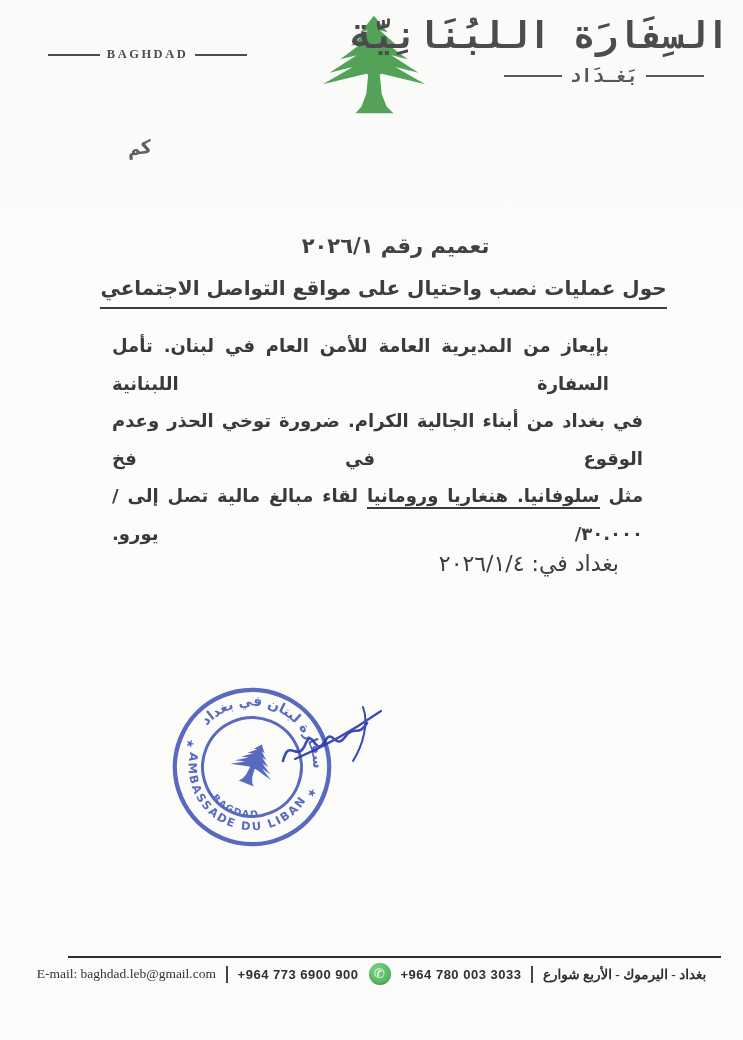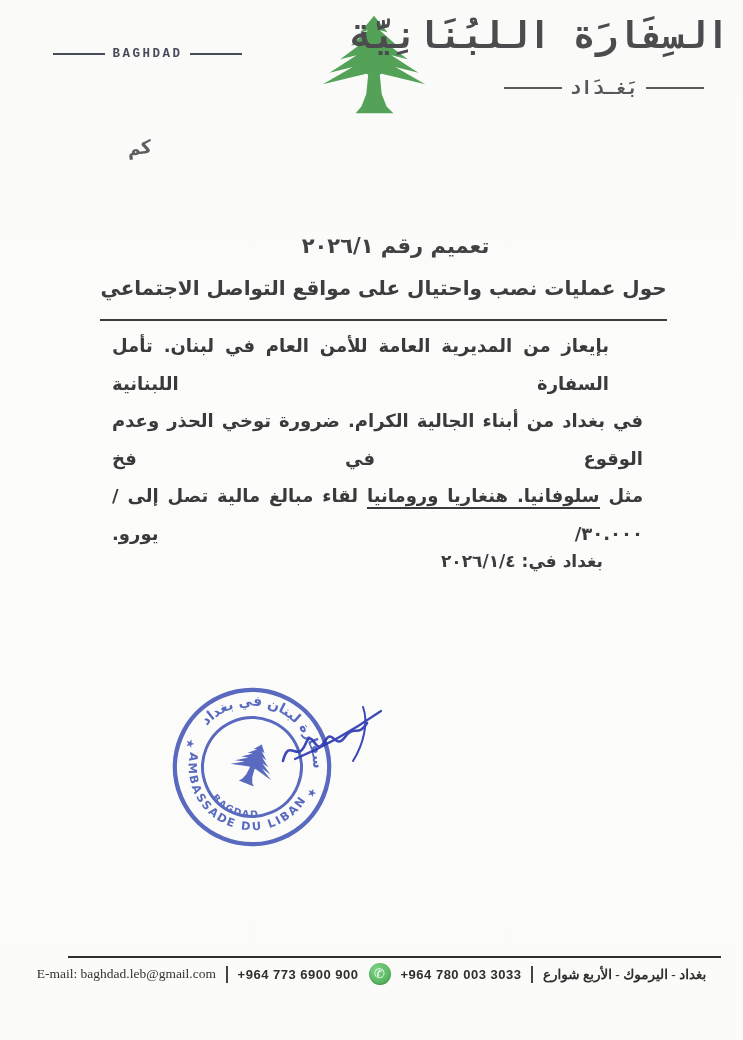--- a/index.html
+++ b/index.html
@@ -8,39 +8,39 @@
     background:linear-gradient(180deg,#fafaf8 0%,#fcfcfb 40%,#fbfbf9 100%);
     overflow:hidden;
     font-family:"DejaVu Sans",sans-serif;
   }
   
   .hdr-left{position:absolute;left:40px;top:40px;width:215px;text-align:center;color:#474c5b;}
   .hdr-left .l1{font-family:"Liberation Serif",serif;font-weight:bold;font-size:17px;letter-spacing:1.5px;white-space:nowrap;}
   .hdr-left .l1 .of{font-style:italic;text-transform:lowercase;letter-spacing:0.5px;}
   .hdr-left .l2{margin-top:7px;display:flex;align-items:center;justify-content:center;gap:7px;}
   .hdr-left .l2 .rule{height:2px;width:52px;background:#474c5b;}
-  .hdr-left .l2 .city{font-family:Liberation Mono, monospace;font-weight:bold;font-size:12.5px;letter-spacing:2.5px;}
+  .hdr-left .l2 .city{font-family:Liberation Serif, serif;font-weight:bold;font-size:12.5px;letter-spacing:2.5px;}
   .cedar{position:absolute;left:316px;top:12px;width:116px;height:108px;}
   .hdr-right{position:absolute;right:14px;top:14px;width:250px;text-align:center;color:#4c4c4e;font-family:Liberation Mono, monospace;}
   .hdr-right .ar-big{font-size:37px;font-weight:bold;line-height:1.3;white-space:nowrap;}
-  .hdr-right .ar-sub{margin-top:14px;display:flex;align-items:center;justify-content:center;gap:8px;color:#57575a;}
+  .hdr-right .ar-sub{margin-top:2px;display:flex;align-items:center;justify-content:center;gap:8px;color:#57575a;}
   .hdr-right .ar-sub .rule{height:1.8px;width:58px;background:#5a5a5d;}
   .hdr-right .ar-sub .city{font-size:19px;font-weight:bold;}
   .note-mark{position:absolute;left:127px;top:137px;font-size:18px;color:#5f5f63;transform:rotate(-8deg);font-weight:bold;}
   
   .c-title{position:absolute;top:234px;left:0;width:100%;text-align:center;transform:translateX(24px);
     font-size:21px;font-weight:bold;color:#414143;direction:rtl;}
   .c-subject{position:absolute;top:276px;left:0;width:100%;text-align:center;transform:translateX(12px);direction:rtl;}
-  .c-subject span{font-size:20px;font-weight:bold;color:#3d3d3f;border-bottom:2.5px solid #3d3d3f;padding-bottom:19px;}
+  .c-subject span{font-size:20px;font-weight:bold;color:#3d3d3f;border-bottom:2.5px solid #3d3d3f;padding-bottom:7px;}
   .c-body{position:absolute;top:327px;right:100px;left:112px;direction:rtl;color:#3a3a3c;
     font-size:18px;font-weight:bold;}
   .c-body .bline{line-height:37.5px;text-align:justify;text-align-last:justify;}
   .c-body .bline.first{padding-right:34px;}
   .c-body .u{border-bottom:2px solid #3a3a3c;padding-bottom:1px;}
-  .c-date{position:absolute;top:551px;right:140px;direction:rtl;font-size:17px;font-weight:bold;color:#3c3c3e;}
+  .c-date{position:absolute;top:551px;right:124px;direction:rtl;font-size:22px;font-weight:normal;color:#3c3c3e;}
   
   .stamp-wrap{position:absolute;left:163px;top:683px;width:178px;height:168px;transform:rotate(22deg);opacity:0.88;}
   .signature{position:absolute;left:275px;top:693px;width:115px;height:100px;opacity:0.92;}
   
   .footer-line{position:absolute;left:68px;right:22px;top:956px;height:2px;background:#2e2e2e;}
   .footer-row{position:absolute;left:0;top:963px;width:100%;display:flex;align-items:center;justify-content:center;
     gap:10px;font-family:"Liberation Serif",serif;font-size:13.5px;color:#333;text-align:center;}
   .footer-row .sep{width:1.6px;height:17px;background:#444;}
   .footer-row .num{letter-spacing:0.5px;font-weight:bold;color:#2f2f2f;font-family:"Liberation Sans",sans-serif;font-size:13px;}
   .phone-icon{width:22px;height:22px;border-radius:50%;background:radial-gradient(circle at 35% 30%,#7bd383,#46a74f);

